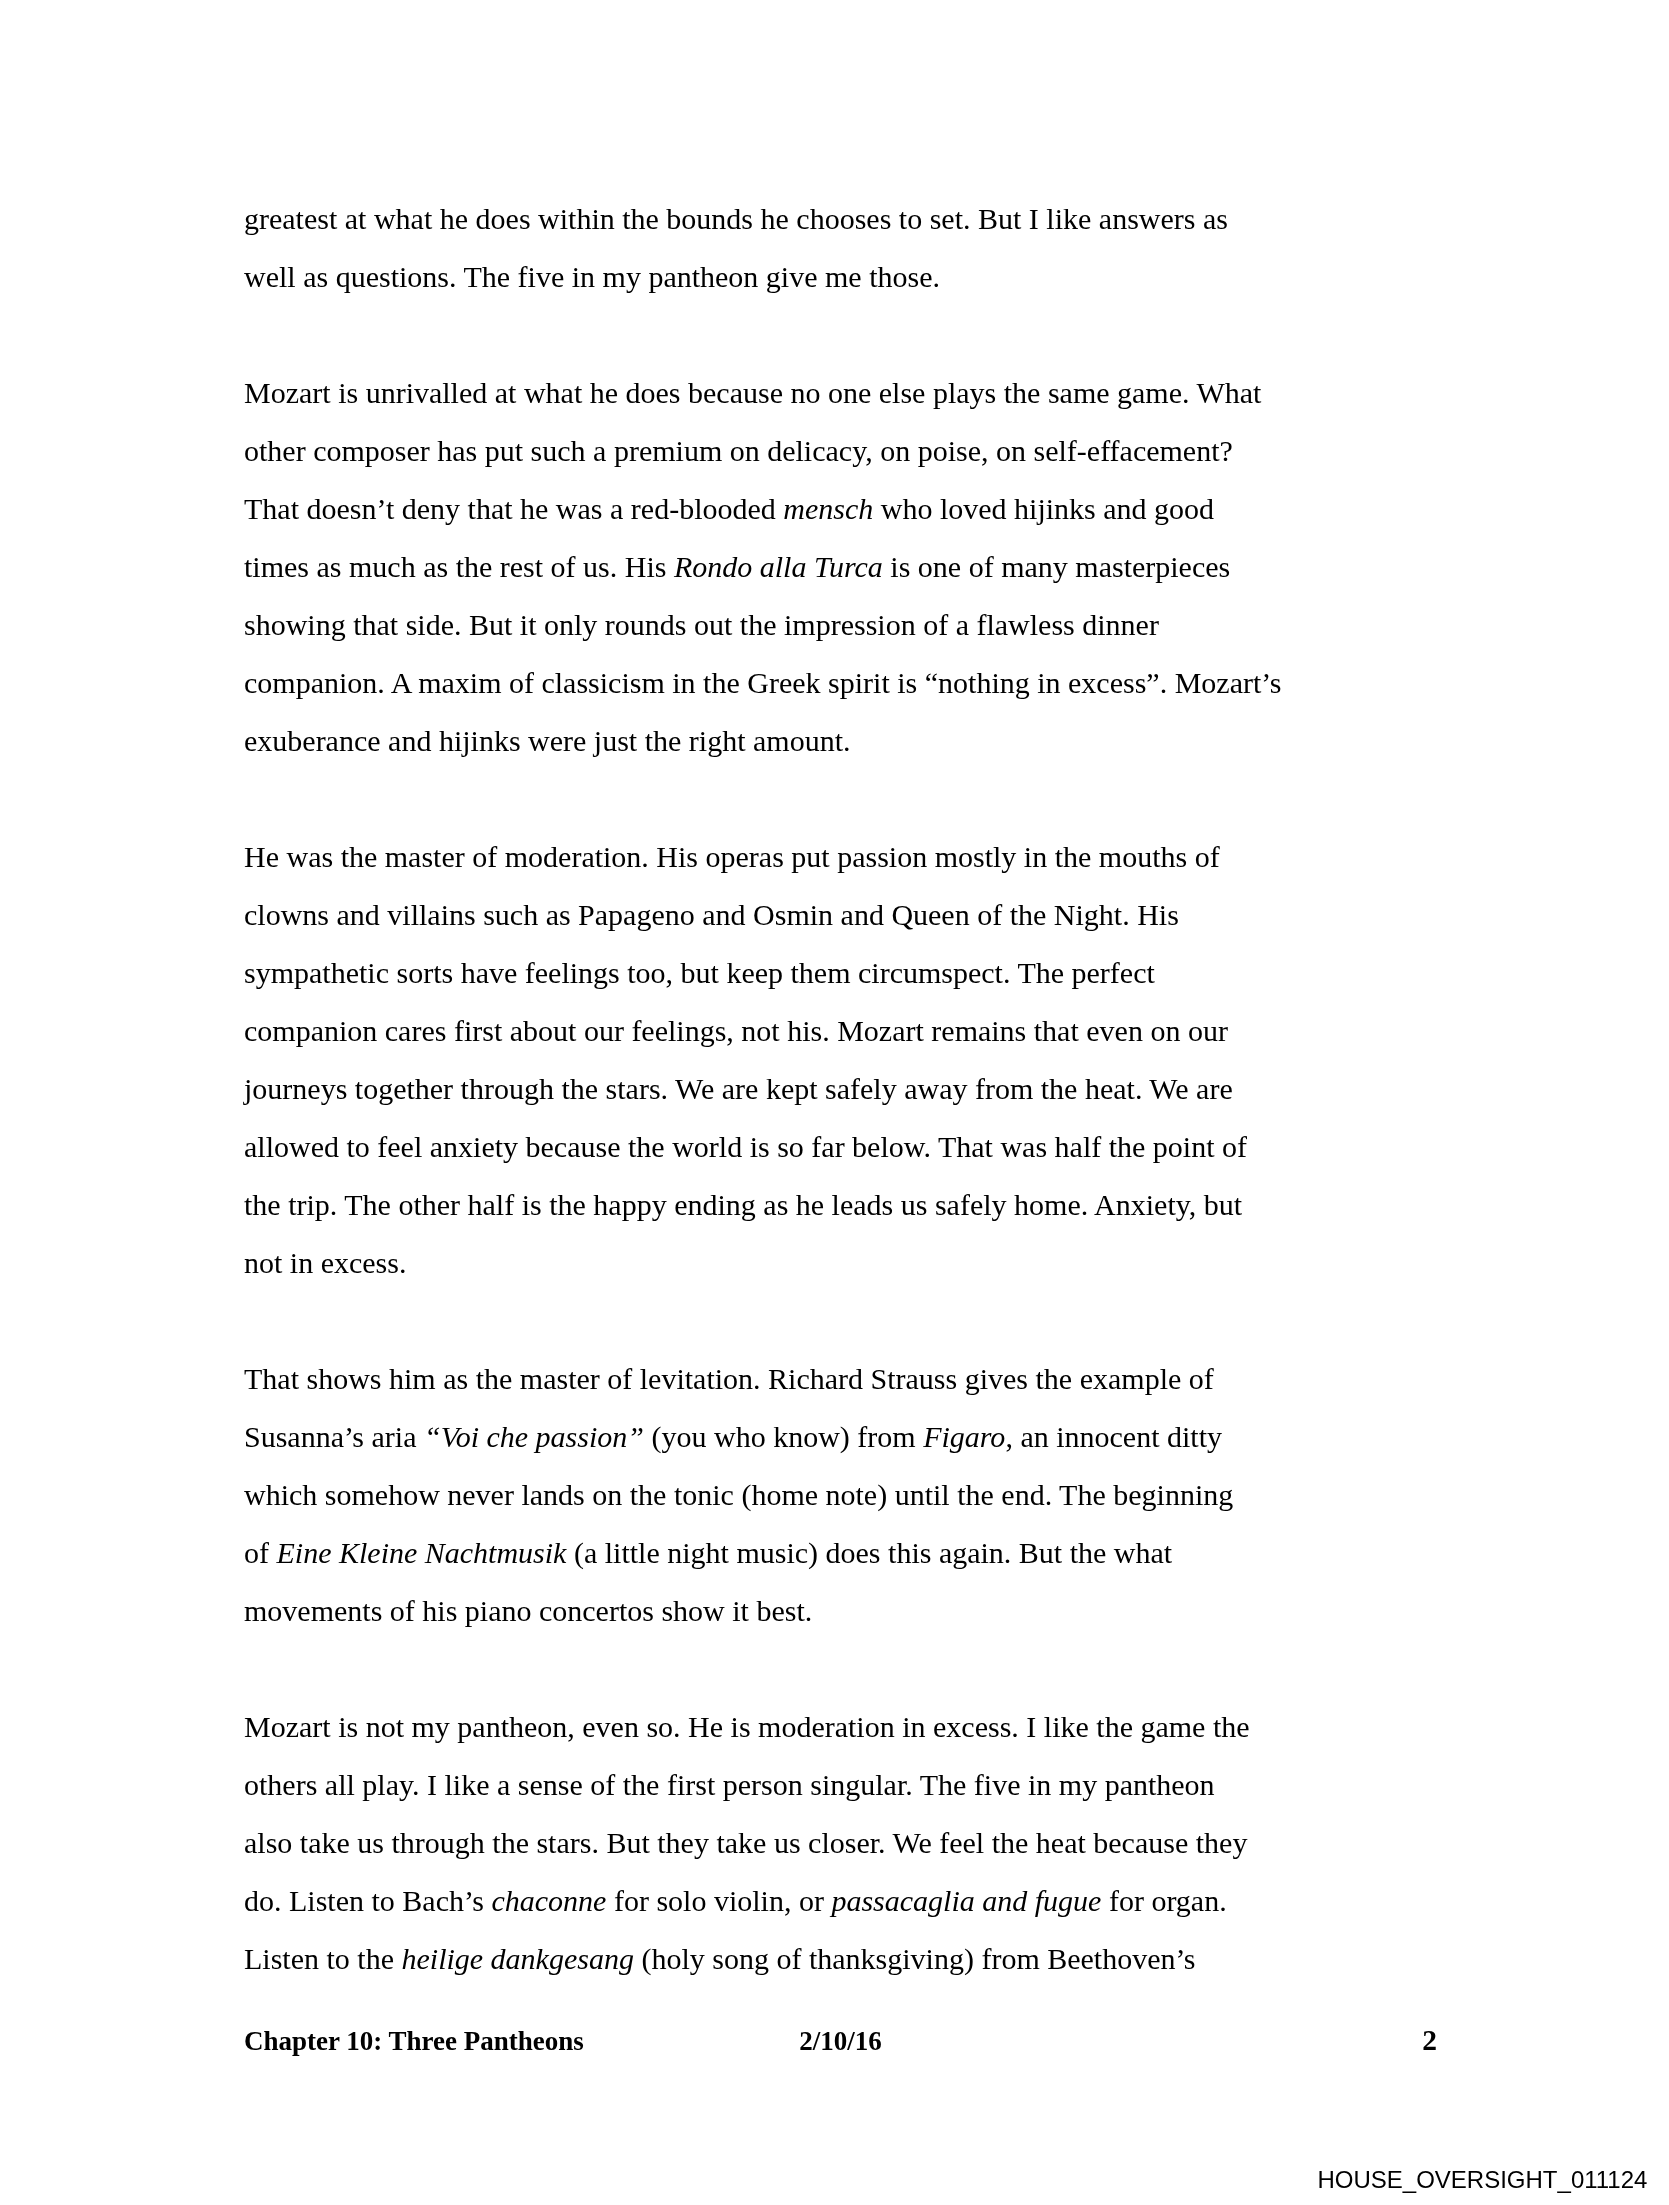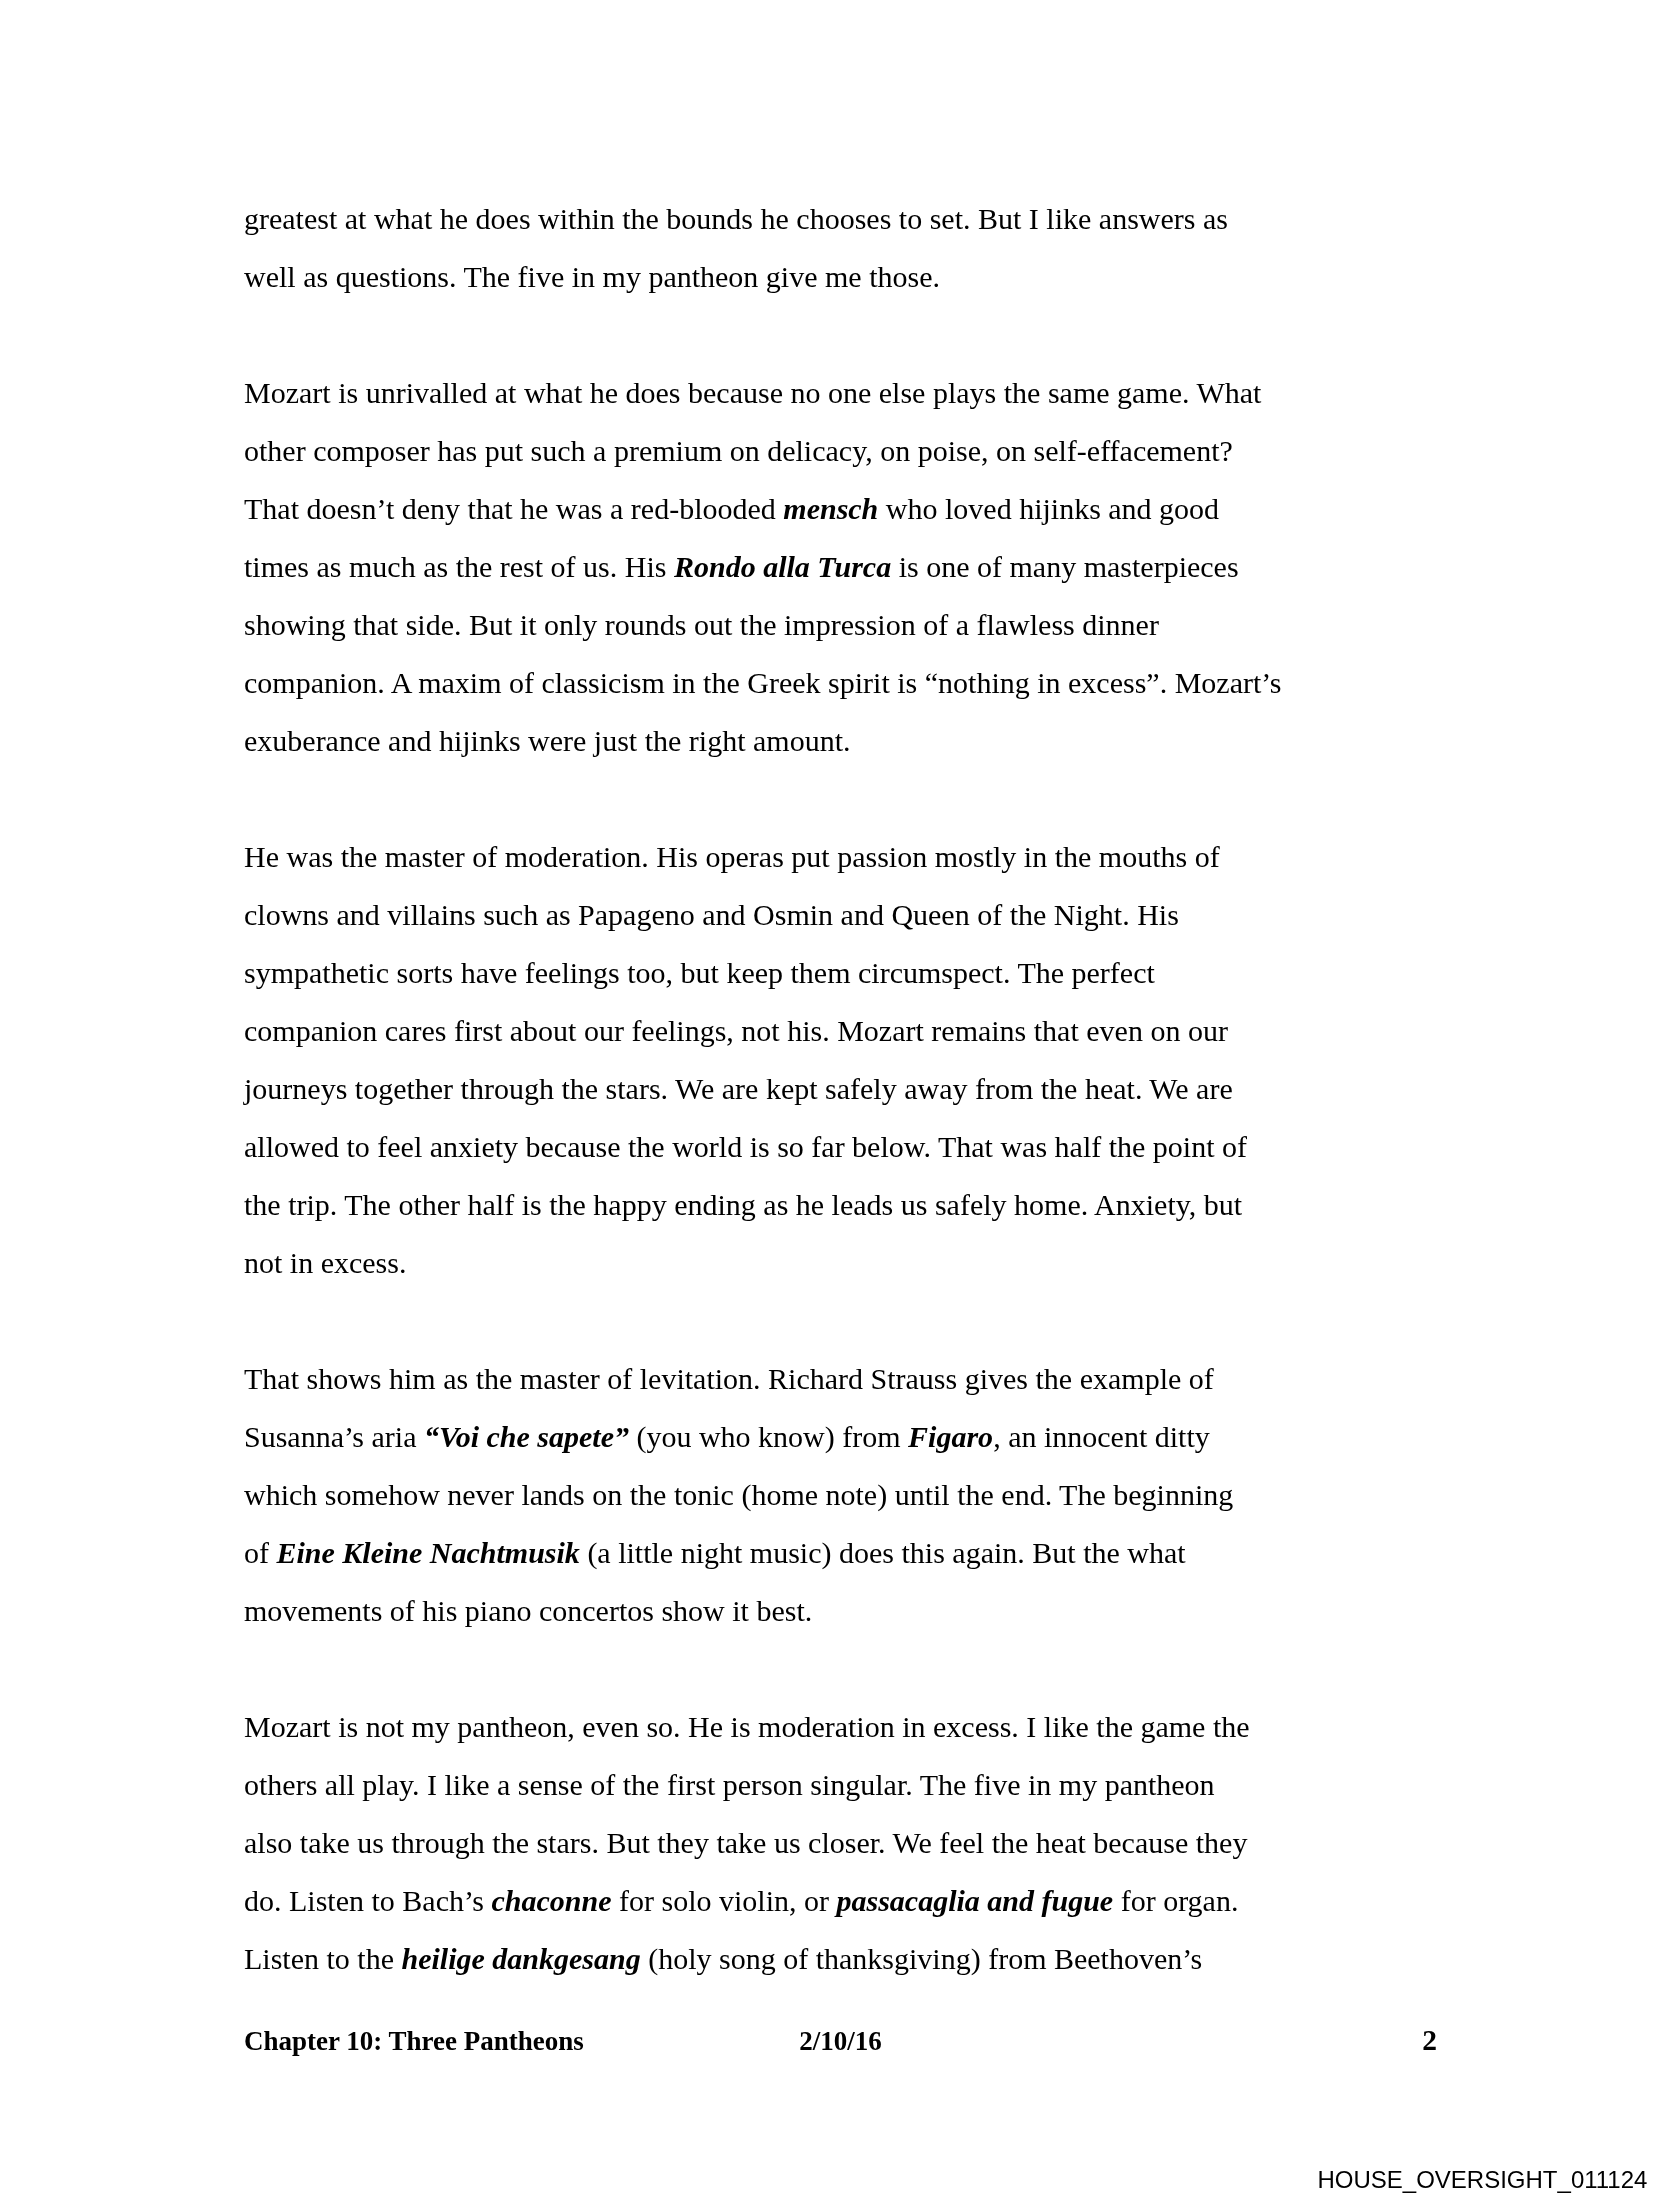--- a/index.html
+++ b/index.html
@@ -30,21 +30,20 @@
   .para:last-child {
     margin-bottom: 0;
   }
   .line {
     height: 58px;
     line-height: 58px;
     white-space: nowrap;
   }
   .run.italic {
     font-style: italic;
-    font-weight: bold;
   }
   .footer {
     position: absolute;
     left: 244px;
     top: 2025px;
     width: 1193px;
     display: flex;
     align-items: baseline;
     font-size: 27px;
     line-height: 31px;
@@ -91,21 +90,21 @@
         <div class="line"><span class="run">clowns and villains such as Papageno and Osmin and Queen of the Night. His</span></div>
         <div class="line"><span class="run">sympathetic sorts have feelings too, but keep them circumspect. The perfect</span></div>
         <div class="line"><span class="run">companion cares first about our feelings, not his. Mozart remains that even on our</span></div>
         <div class="line"><span class="run">journeys together through the stars. We are kept safely away from the heat. We are</span></div>
         <div class="line"><span class="run">allowed to feel anxiety because the world is so far below. That was half the point of</span></div>
         <div class="line"><span class="run">the trip. The other half is the happy ending as he leads us safely home. Anxiety, but</span></div>
         <div class="line"><span class="run">not in excess.</span></div>
       </div>
       <div class="para">
         <div class="line"><span class="run">That shows him as the master of levitation. Richard Strauss gives the example of</span></div>
-        <div class="line"><span class="run">Susanna’s aria </span><span class="run italic">“Voi che sapete”</span><span class="run"> (you who know) from </span><span class="run italic">Figaro</span><span class="run">, an innocent ditty</span></div>
+        <div class="line"><span class="run">Susanna’s aria </span><span class="run italic">“Voi che passion”</span><span class="run"> (you who know) from </span><span class="run italic">Figaro</span><span class="run">, an innocent ditty</span></div>
         <div class="line"><span class="run">which somehow never lands on the tonic (home note) until the end. The beginning</span></div>
         <div class="line"><span class="run">of </span><span class="run italic">Eine Kleine Nachtmusik</span><span class="run"> (a little night music) does this again. But the what</span></div>
         <div class="line"><span class="run">movements of his piano concertos show it best.</span></div>
       </div>
       <div class="para">
         <div class="line"><span class="run">Mozart is not my pantheon, even so. He is moderation in excess. I like the game the</span></div>
         <div class="line"><span class="run">others all play. I like a sense of the first person singular. The five in my pantheon</span></div>
         <div class="line"><span class="run">also take us through the stars. But they take us closer. We feel the heat because they</span></div>
         <div class="line"><span class="run">do. Listen to Bach’s </span><span class="run italic">chaconne</span><span class="run"> for solo violin, or </span><span class="run italic">passacaglia and fugue</span><span class="run"> for organ.</span></div>
         <div class="line"><span class="run">Listen to the </span><span class="run italic">heilige dankgesang</span><span class="run"> (holy song of thanksgiving) from Beethoven’s</span></div>

